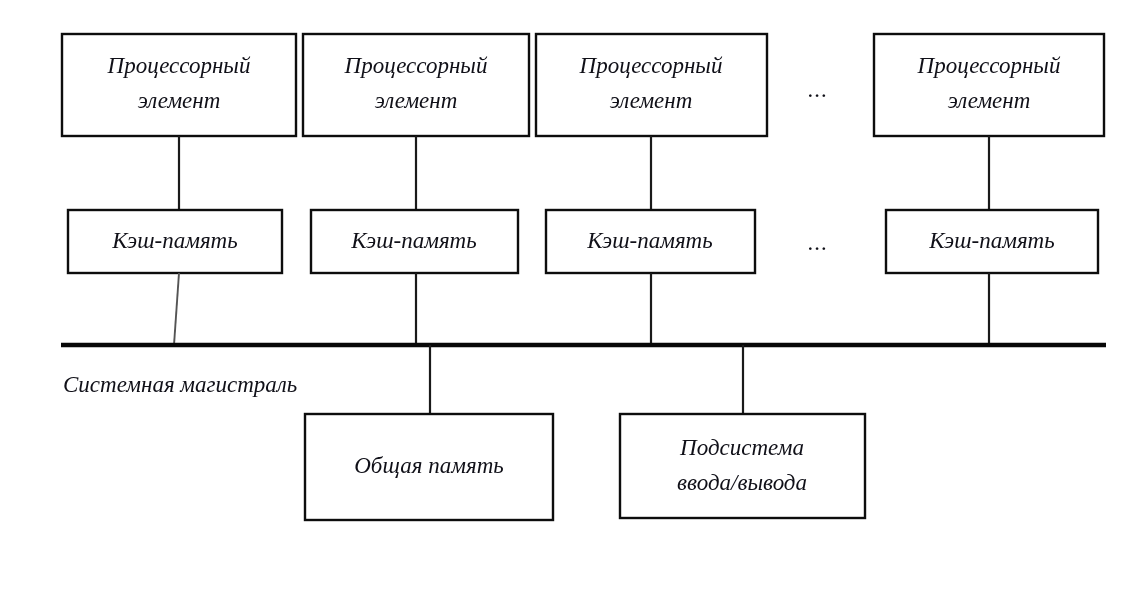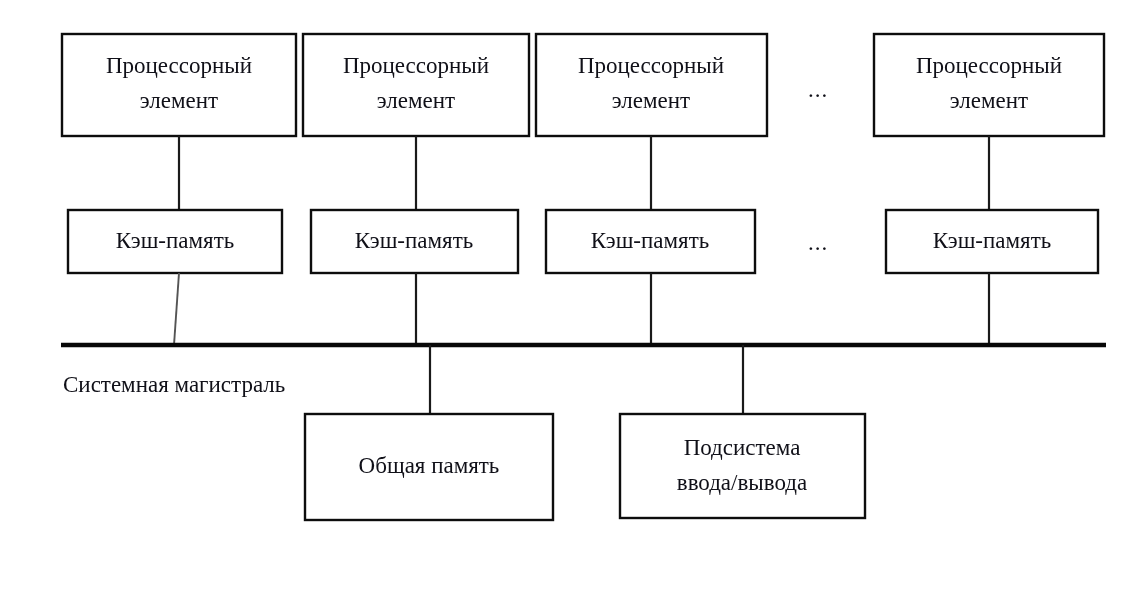--- a/index.html
+++ b/index.html
@@ -12,20 +12,21 @@
     width: 1144px;
     height: 592px;
     overflow: hidden;
     font-family: "Liberation Serif", "DejaVu Serif", serif;
   }
   #diagram-root {
     position: relative;
     width: 1040px;
     height: 592px;
     background: #ffffff;
+    font-style: italic;
   }
   svg.diagram-canvas {
     display: block;
     width: 1144px;
     height: 592px;
   }
   .node-box {
     fill: #ffffff;
     stroke: #0d0d0d;
     stroke-width: 2.4;

